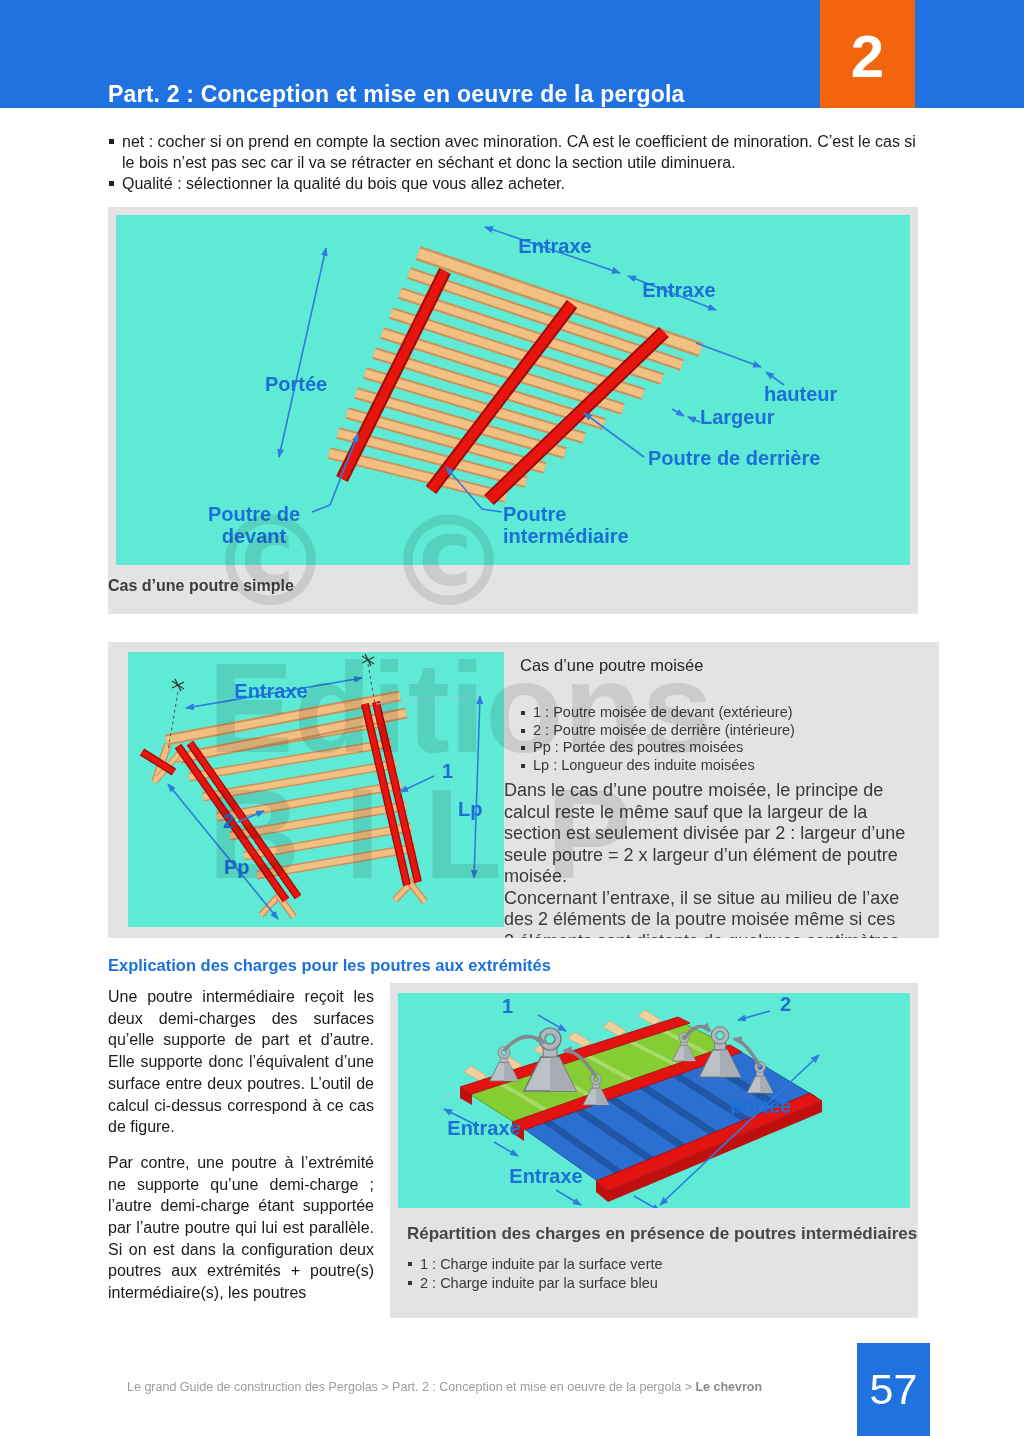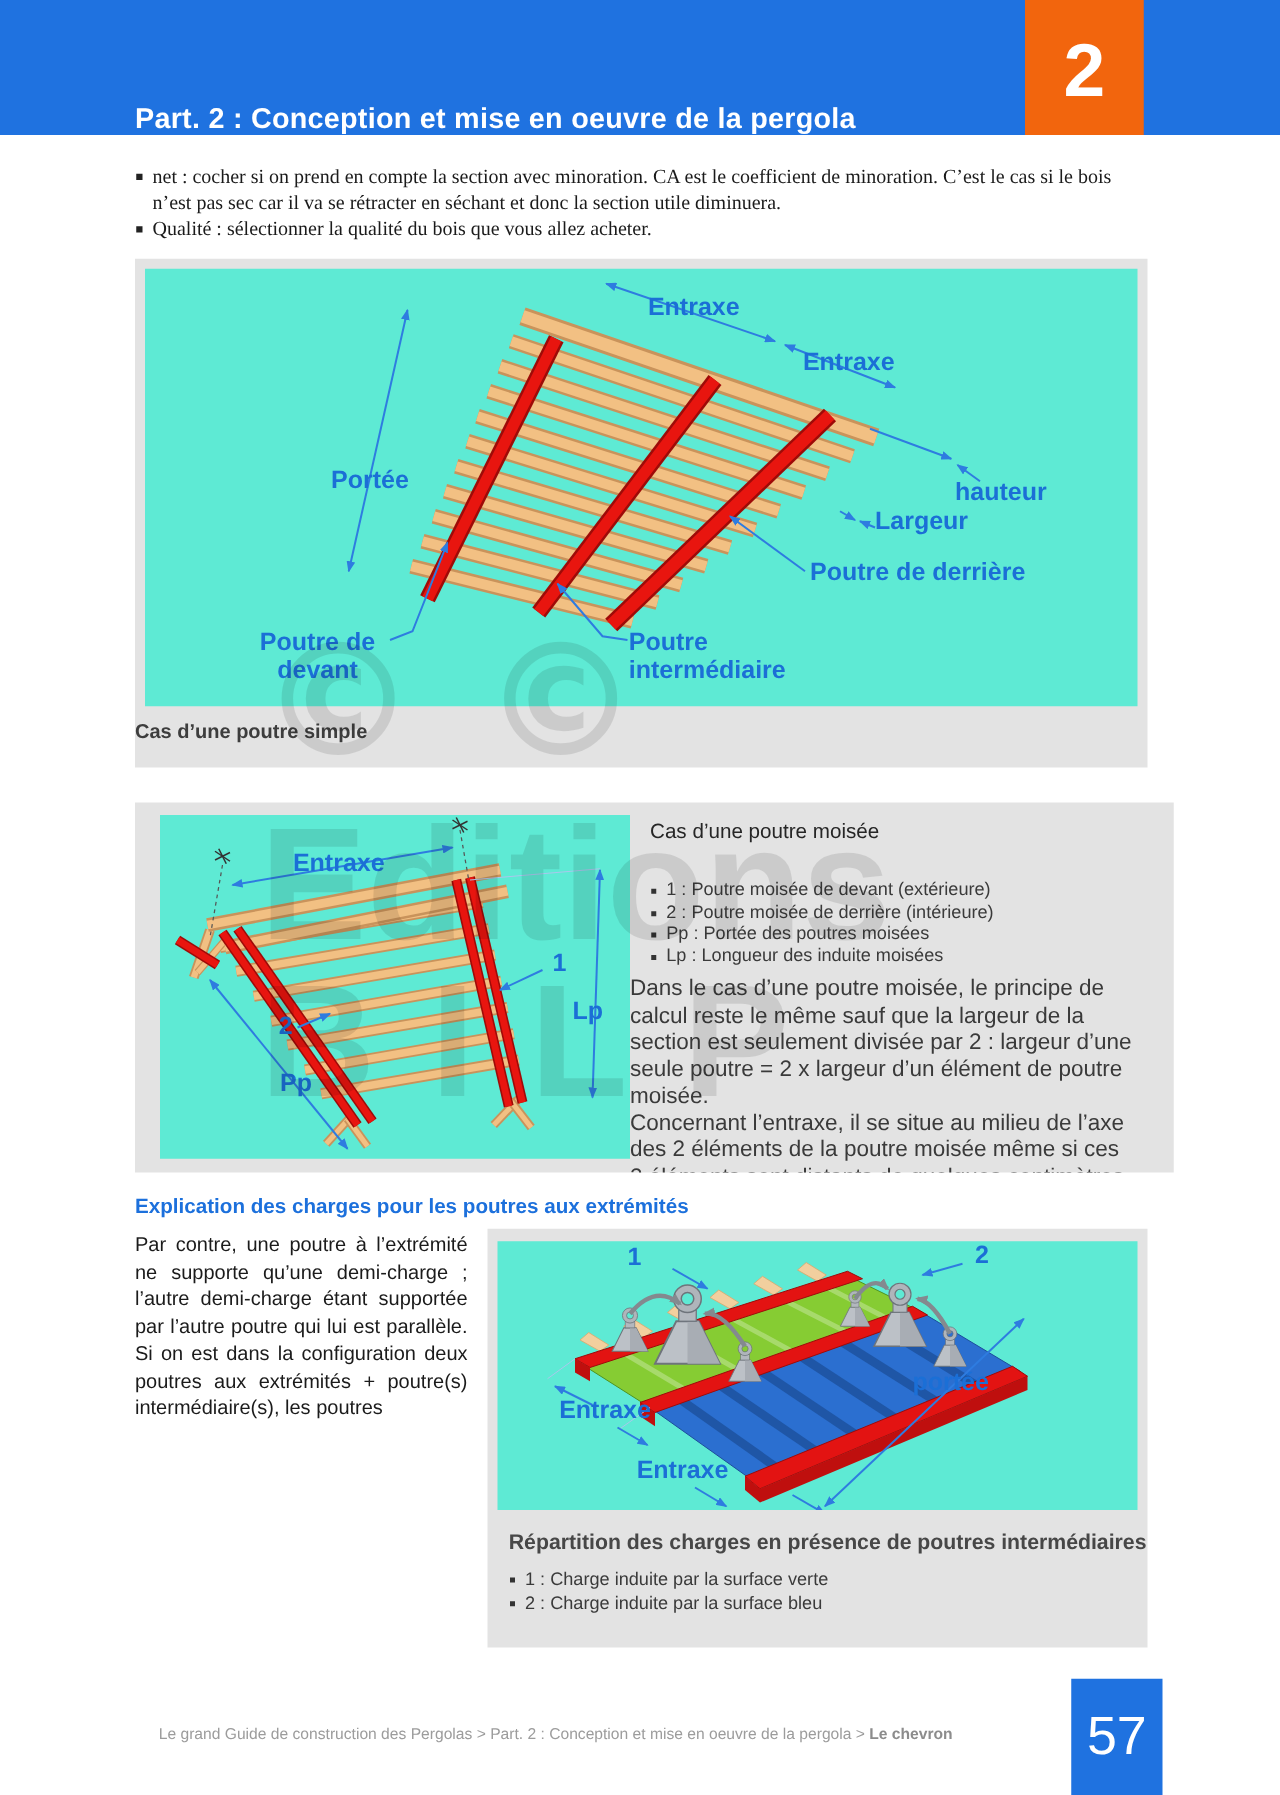--- a/index.html
+++ b/index.html
@@ -6,21 +6,21 @@
   .page{position:relative;width:1024px;height:1436px;background:#ffffff;
         font-family:"Liberation Sans",sans-serif;overflow:hidden;}
   
   .hdr{position:absolute;left:0;top:0;width:1024px;height:108px;background:#1F72E0;}
   .hdr-title{position:absolute;left:108px;top:0;height:108px;display:flex;align-items:flex-end;
              padding-bottom:16px;color:#fff;font-weight:bold;font-size:23px;letter-spacing:.2px;}
   .part-box{position:absolute;left:820px;top:0;width:95px;height:108px;background:#F2650D;
             display:flex;align-items:center;justify-content:center;}
   .part-box span{color:#fff;font-weight:bold;font-size:60px;line-height:1;padding-top:6px;}
   
-  .intro{position:absolute;left:108px;top:131px;width:814px;font-family:Liberation Serif, serif;}
+  .intro{position:absolute;left:108px;top:131px;width:814px;}
   .b-item{position:relative;padding-left:14px;font-size:16px;line-height:21px;color:#1B1B1B;}
   .b-item:before{content:"";position:absolute;left:1px;top:8px;width:5px;height:5px;background:#222;}
   
   .gbox{position:absolute;background:#E3E3E3;overflow:hidden;}
   .wbox{position:absolute;background:#5eead4;}
   .dlab{position:absolute;color:#1B6FD6;font-weight:bold;font-size:20px;line-height:22px;white-space:nowrap;}
   .dlab.wrap{white-space:normal;text-align:center;}
   .cap{position:absolute;font-weight:bold;color:#3D3D3D;font-size:16px;}
   .wm{position:absolute;color:rgba(0,0,0,0.10);font-weight:bold;pointer-events:none;z-index:3;line-height:1;}
   
@@ -230,20 +230,21 @@
       <div class="mb-item">Lp : Longueur des induite moisées</div>
     </div>
     <div class="m-paras">
       <p>Dans le cas d’une poutre moisée, le principe de calcul reste le même sauf que la largeur de la section est seulement divisée par 2 : largeur d’une seule poutre = 2 x largeur d’un élément de poutre moisée.</p>
       <p>Concernant l’entraxe, il se situe au milieu de l’axe des 2 éléments de la poutre moisée même si ces 2 éléments sont distants de quelques centimètres généralement.</p>
     </div>
   </div>
 
   <div class="sec-head">Explication des charges pour les poutres aux extrémités</div>
   <div class="leftcol">
+    <p>Une poutre intermédiaire reçoit les deux demi-charges des surfaces qu’elle supporte de part et d’autre. Elle supporte donc l’équivalent d’une surface entre deux poutres. L’outil de calcul ci-dessus correspond à ce cas de figure.</p>
     <p>Par contre, une poutre à l’extrémité ne supporte qu’une demi-charge ; l’autre demi-charge étant supportée par l’autre poutre qui lui est parallèle. Si on est dans la configuration deux poutres aux extrémités + poutre(s) intermédiaire(s), les poutres</p>
   </div>
 
   <div class="gbox" style="left:390px;top:983px;width:528px;height:335px;">
     <div class="wbox" style="left:8px;top:10px;width:512px;height:215px;">
       <svg width="512" height="215" viewBox="0 0 512 215">
         <defs>
           <marker id="ab3" markerWidth="9" markerHeight="7" refX="8" refY="3.5" orient="auto-start-reverse" markerUnits="userSpaceOnUse">
             <path d="M0,0L9,3.5L0,7Z" fill="#2E7CE0"></path>
           </marker>

